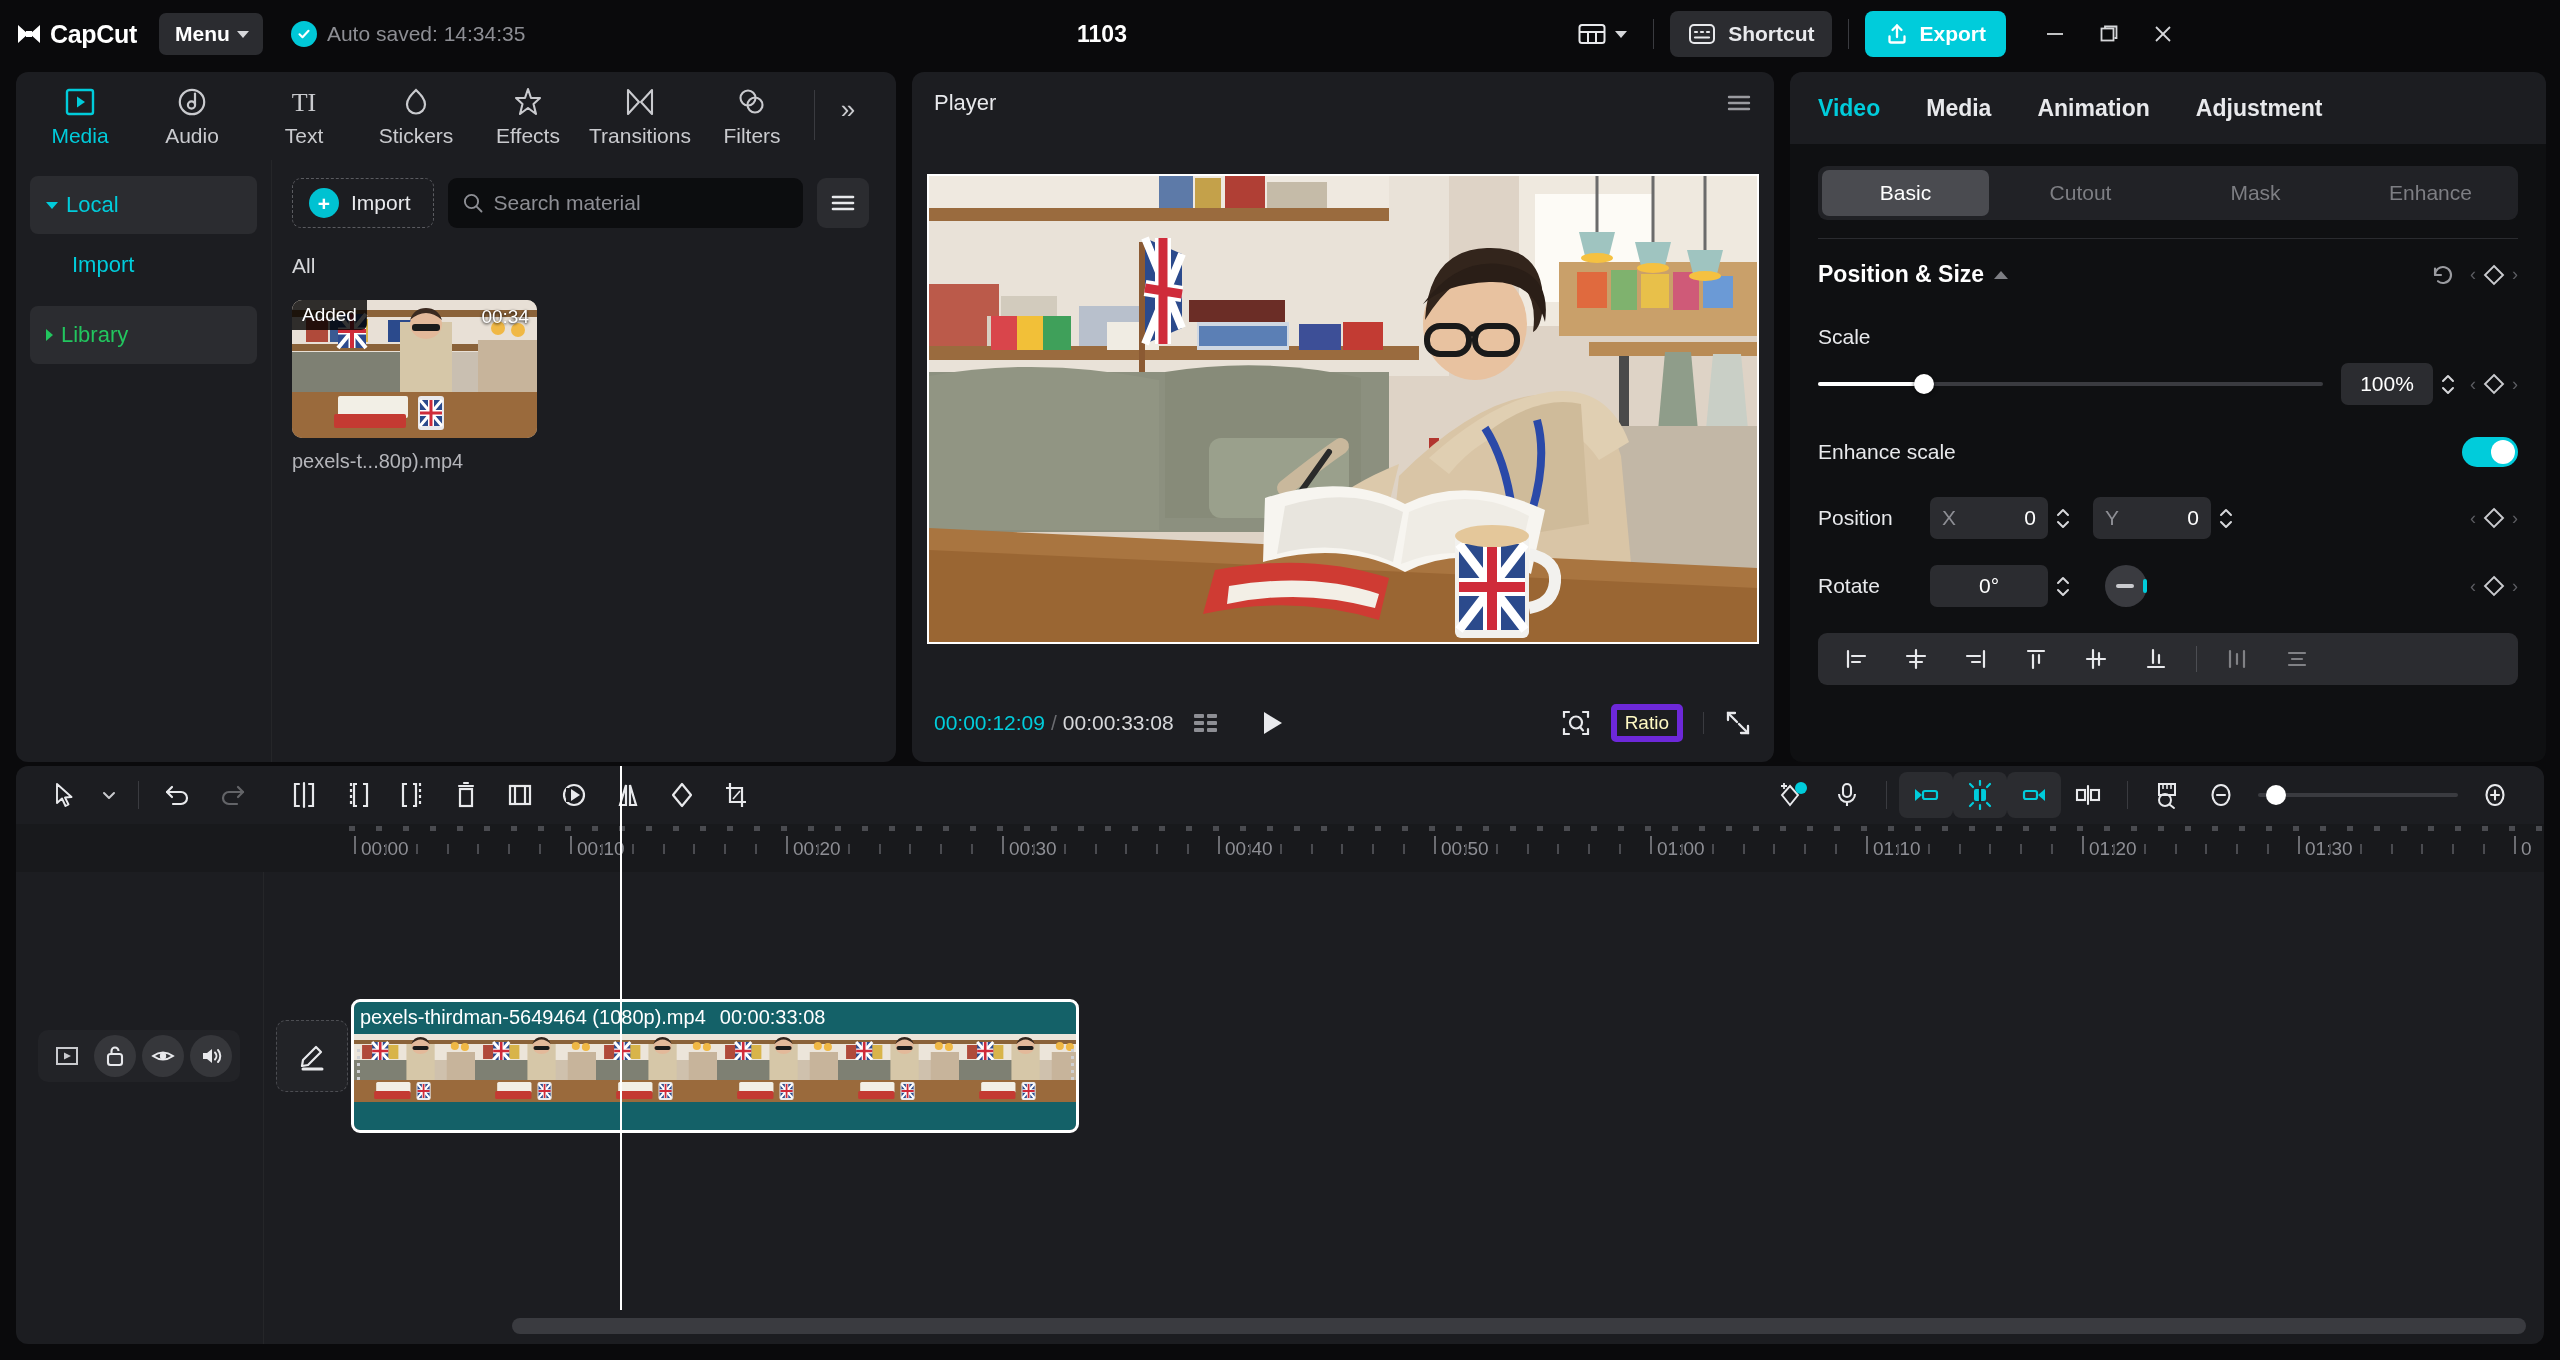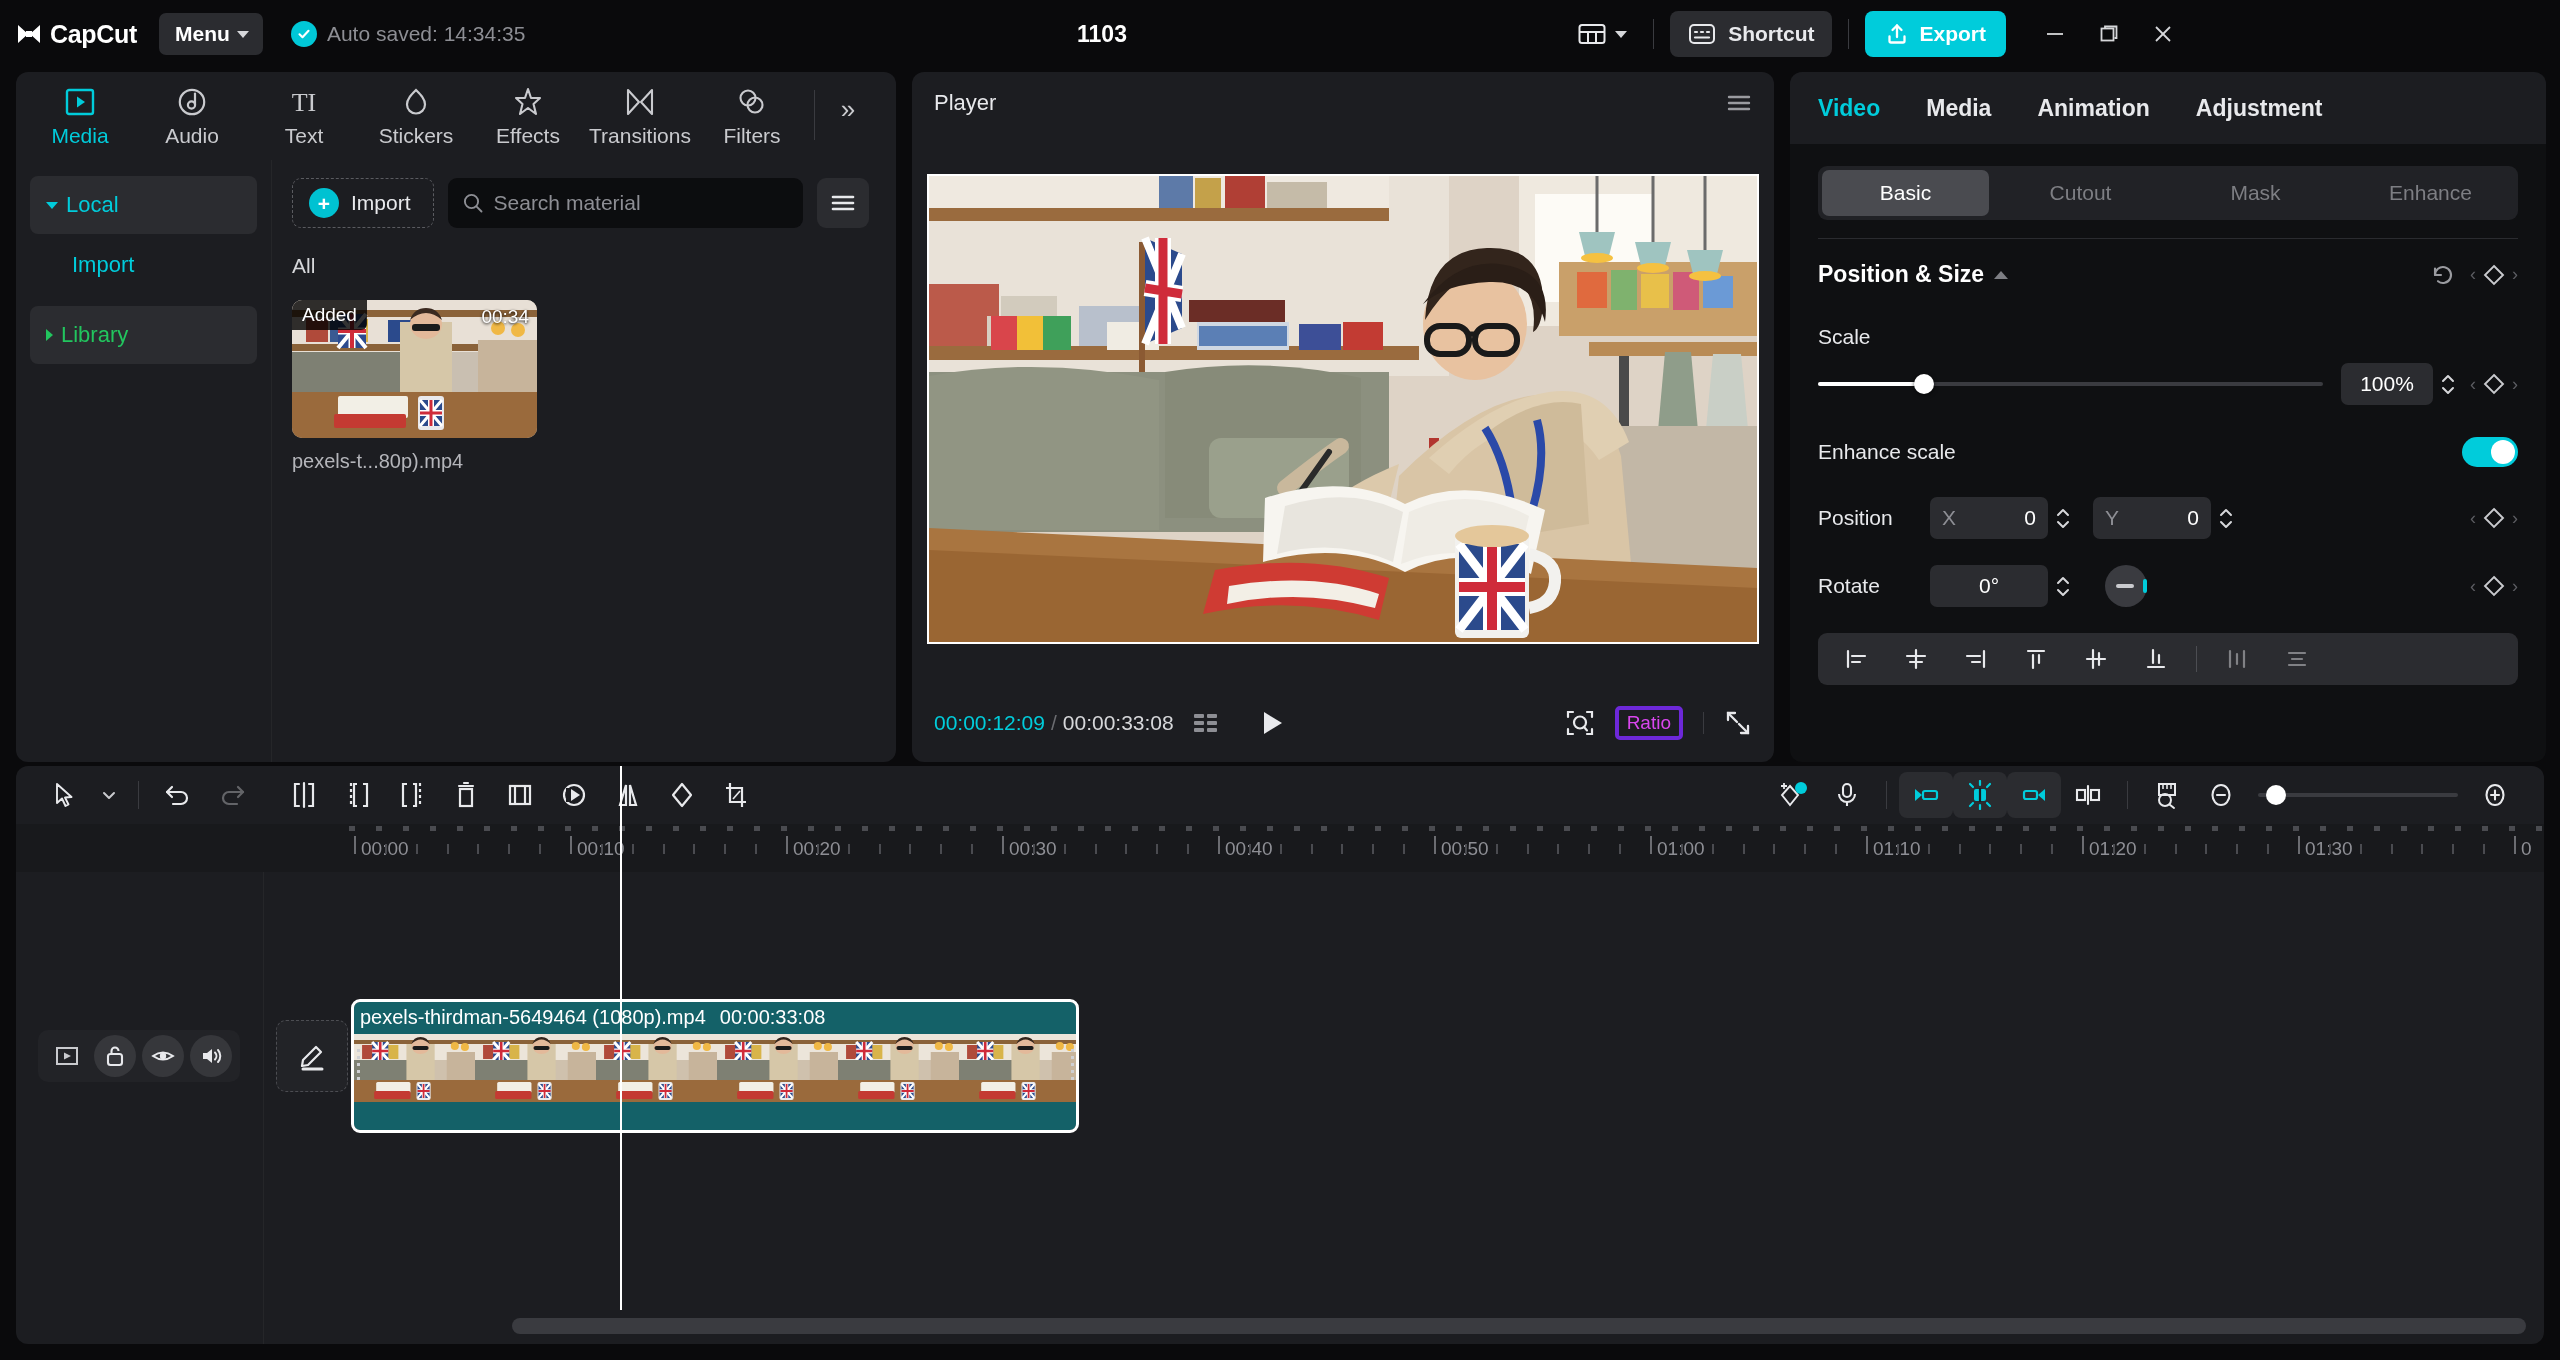--- a/index.html
+++ b/index.html
@@ -123,21 +123,21 @@
   .player-menu { margin-left:auto; cursor:pointer; }
   .player-stage { position:absolute; left:0; right:0; top:62px; bottom:78px; display:flex; align-items:center; justify-content:center; }
   .video-frame { width: 828px; height: 466px; position: relative; outline: 2px solid #ffffff; background:#000; overflow:hidden; }
   .player-bar { position:absolute; left:0; right:0; bottom:0; height: 78px; display:flex; align-items:center; padding: 0 22px; }
   .tc-cur { color: #00ccdb; font-size: 21px; font-variant-numeric: tabular-nums; }
   .tc-sep { color: #6b6c71; font-size: 21px; margin: 0 6px; }
   .tc-tot { color: #d6d7da; font-size: 21px; font-variant-numeric: tabular-nums; }
   .frames-ico { margin-left: 18px; cursor:pointer; }
   .play-btn { margin-left: 40px; cursor: pointer; }
   .pb-right { margin-left:auto; display:flex; align-items:center; gap: 20px; }
-  .ratio-btn { border: 4px solid #6d28d9; border-radius: 5px; padding: 2px 8px; color: #d946ef; font-size: 19px; cursor:pointer; }
+  .ratio-btn { border: 6px solid #6d28d9; border-radius: 5px; padding: 2px 8px; color: #fef9c3; font-size: 19px; cursor:pointer; }
   .pb-div { width:1px; height:22px; background:#3a3b40; }
 
   
   .rightpanel {
     position: absolute; left: 1790px; top: 4px; width: 756px; height: 690px;
     background: #0f1012; border-radius: 12px; overflow: hidden;
   }
   .rp-tabs { height: 72px; background:#1c1d21; display:flex; align-items:center; gap: 46px; padding-left: 28px; }
   .rp-tab { font-size: 23px; color: #e8e9ec; font-weight: 600; cursor: pointer; }
   .rp-tab.active { color: #00ccdb; }

